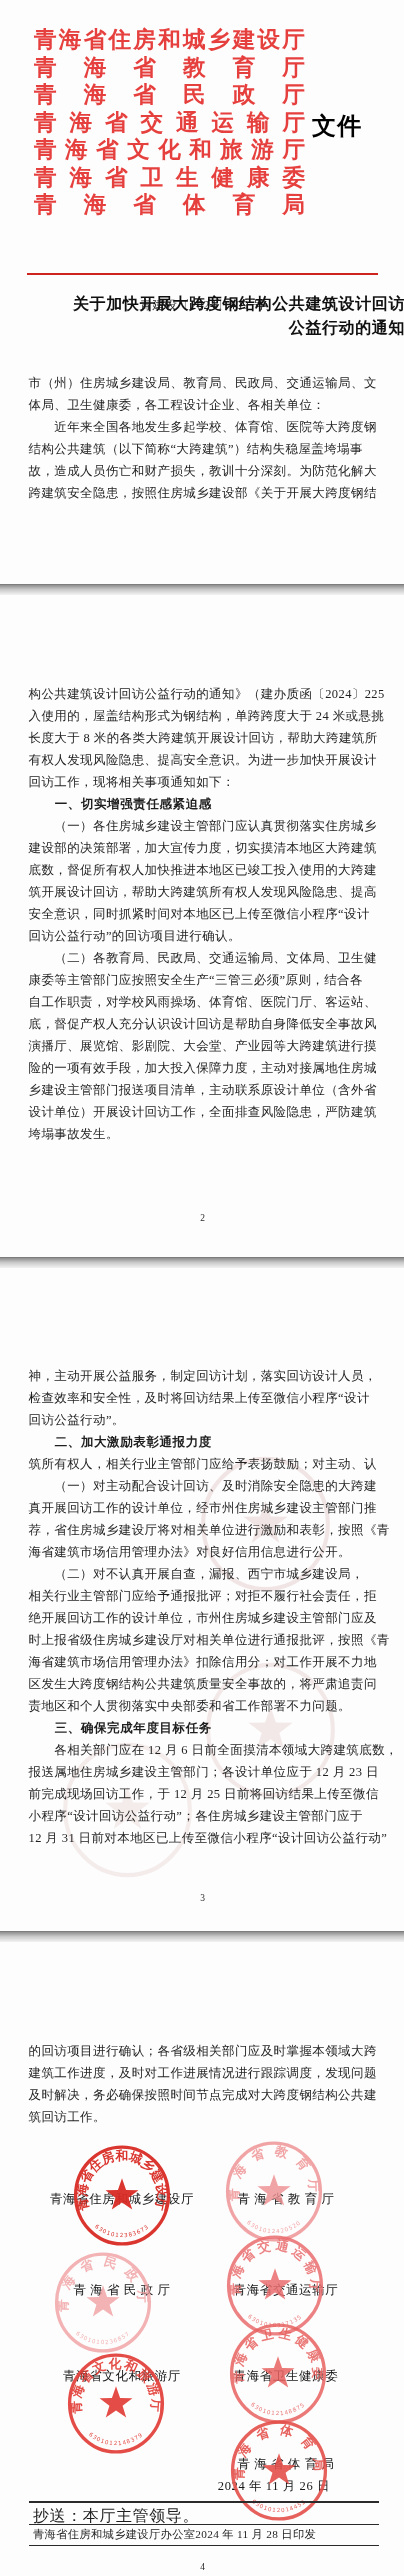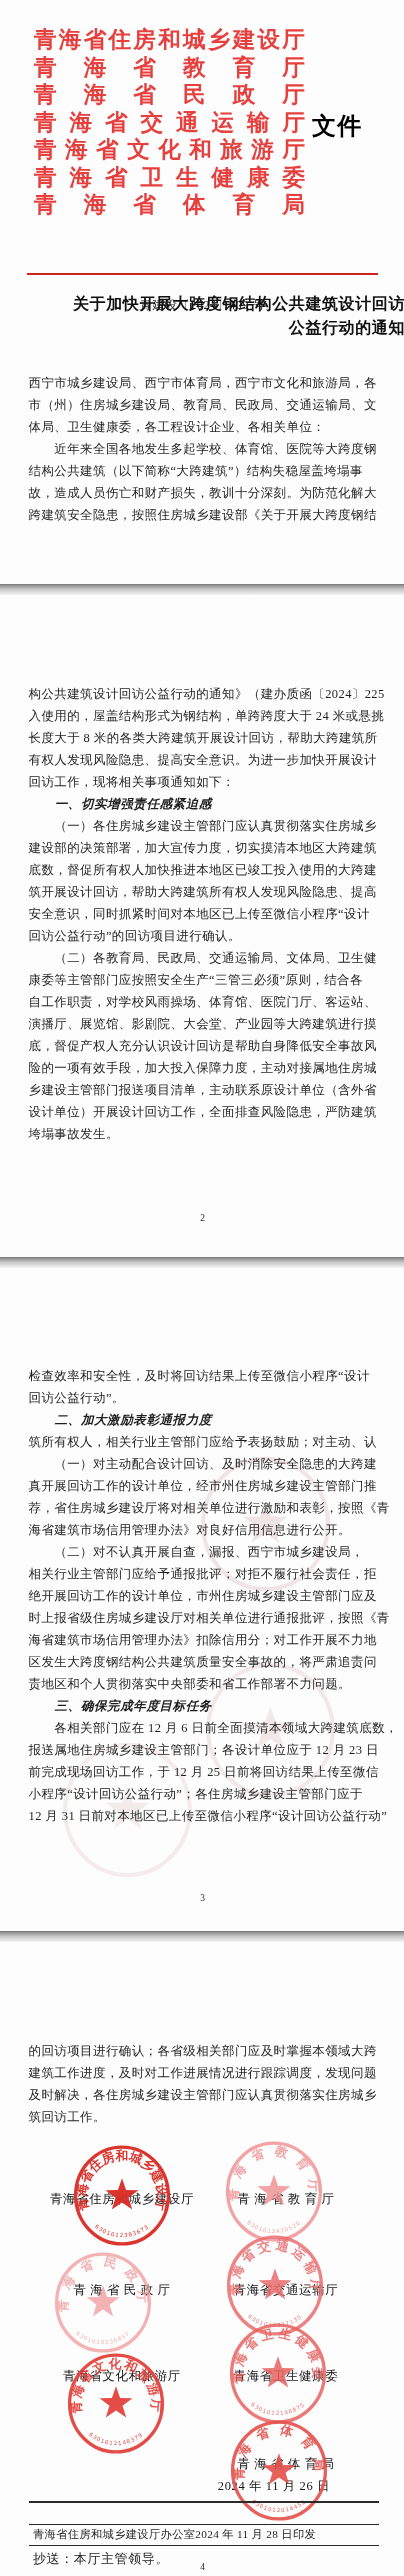--- a/index.html
+++ b/index.html
@@ -10,37 +10,37 @@
   .agency-line{display:flex;justify-content:space-between;height:27.5px;align-items:center;
        font-weight:700;font-size:22.6px;line-height:1;}
   #wenjian{position:absolute;top:110px;left:312px;font-size:24px;font-weight:700;letter-spacing:1.2px;}
   #docnum{position:absolute;top:249px;left:0;width:405px;text-align:center;font-size:12px;letter-spacing:0.6px;margin-top:48px;}
   #redline{position:absolute;top:273px;left:27px;width:351px;height:1.8px;}
   #title{position:absolute;top:292px;left:0;width:405px;text-align:right;
        font-size:16px;font-weight:700;line-height:24px;letter-spacing:0.6px;color:#101010;}
   
   .body-block{position:absolute;left:28.5px;width:356px;}
   .line{height:22px;line-height:22px;font-size:12.5px;letter-spacing:0.4px;white-space:nowrap;}
-  .line.h{font-family:"Liberation Sans","DejaVu Sans",sans-serif;font-weight:700;letter-spacing:0.6px;font-style:italic;}
+  .line.h{font-family:"Liberation Sans","DejaVu Sans",sans-serif;font-weight:700;letter-spacing:0.6px;}
   .pageno{position:absolute;left:0;width:405px;text-align:center;font-size:9.5px;color:#2c2c2c;}
   
   .band{position:absolute;left:0;width:405px;height:9.5px;
        background:linear-gradient(180deg,#8e8e8e 0%,#c9c9c9 45%,#f3f3f3 100%);border-top:0.6px solid #7d7d7d;}
   
   .seal{position:absolute;width:102px;height:107px;z-index:5;}
   .ghost{position:absolute;width:137px;height:142px;z-index:1;}
   .sig{position:absolute;z-index:2;font-size:12.5px;height:15.4px;line-height:15.4px;text-align:center;
        white-space:nowrap;letter-spacing:0.6px;color:#161616;}
   .sig-left{left:27px;width:190px;}
   .sig-right{left:208px;width:156px;}
   .sig-date{position:absolute;z-index:2;left:196px;width:156px;text-align:center;font-size:12.5px;
        letter-spacing:0.6px;color:#161616;}
   
   .rule{position:absolute;left:28.5px;width:350px;background:#2a2a2a;z-index:6;}
-  #cc{position:absolute;top:2506px;left:33px;font-size:13px;letter-spacing:0.6px;z-index:6;margin-top:44px;}
+  #cc{position:absolute;top:2506px;left:33px;font-size:16px;letter-spacing:0.6px;z-index:6;}
   #issuer-row{position:absolute;top:2527px;left:33px;width:346px;display:flex;
        font-size:11.3px;letter-spacing:0.3px;z-index:6;}
 </style>
 </head>
 <body>
 
 <div id="doc">
 
   <div id="agencies" style="color: rgb(230, 64, 62);">
       <div class="agency-line">
@@ -113,21 +113,20 @@
       </div>
     </div>
   <div id="wenjian" style="color: #000000;">文件</div>
   <div id="docnum">青建设〔2024〕409 号</div>
   <div id="redline" style="background: rgb(206, 36, 32);"></div>
   <div id="title">
     <div>关于加快开展大跨度钢结构公共建筑设计回访</div>
     <div>公益行动的通知</div>
   </div>
   <div class="body-block" style="top:372px">
-      <div class="line">西宁市城乡建设局、西宁市体育局，西宁市文化和旅游局，各</div>
       <div class="line">市（州）住房城乡建设局、教育局、民政局、交通运输局、文</div>
       <div class="line">体局、卫生健康委，各工程设计企业、各相关单位：</div>
       <div class="line">　　近年来全国各地发生多起学校、体育馆、医院等大跨度钢</div>
       <div class="line">结构公共建筑（以下简称“大跨建筑”）结构失稳屋盖垮塌事</div>
       <div class="line">故，造成人员伤亡和财产损失，教训十分深刻。为防范化解大</div>
       <div class="line">跨建筑安全隐患，按照住房城乡建设部《关于开展大跨度钢结</div>
     </div>
 
   <div class="band" style="top:584px"></div>
 
@@ -140,22 +139,22 @@
       <div class="line h">　　一、切实增强责任感紧迫感</div>
       <div class="line">　　（一）各住房城乡建设主管部门应认真贯彻落实住房城乡</div>
       <div class="line">建设部的决策部署，加大宣传力度，切实摸清本地区大跨建筑</div>
       <div class="line">底数，督促所有权人加快推进本地区已竣工投入使用的大跨建</div>
       <div class="line">筑开展设计回访，帮助大跨建筑所有权人发现风险隐患、提高</div>
       <div class="line">安全意识，同时抓紧时间对本地区已上传至微信小程序“设计</div>
       <div class="line">回访公益行动”的回访项目进行确认。</div>
       <div class="line">　　（二）各教育局、民政局、交通运输局、文体局、卫生健</div>
       <div class="line">康委等主管部门应按照安全生产“三管三必须”原则，结合各</div>
       <div class="line">自工作职责，对学校风雨操场、体育馆、医院门厅、客运站、</div>
+      <div class="line">底，督促产权人充分认识设计回访是帮助自身降低安全事故风</div>
       <div class="line">演播厅、展览馆、影剧院、大会堂、产业园等大跨建筑进行摸</div>
-      <div class="line">底，督促产权人充分认识设计回访是帮助自身降低安全事故风</div>
       <div class="line">险的一项有效手段，加大投入保障力度，主动对接属地住房城</div>
       <div class="line">乡建设主管部门报送项目清单，主动联系原设计单位（含外省</div>
       <div class="line">设计单位）开展设计回访工作，全面排查风险隐患，严防建筑</div>
       <div class="line">垮塌事故发生。</div>
     </div>
   <div class="pageno" style="top:1213px">2</div>
 
   <div class="band" style="top:1257px"></div>
 
   <div class="ghost" style="left:197px;top:1453px"><svg viewBox="0 0 200 200" width="100%" height="100%" style="opacity:0.14">
@@ -164,20 +163,21 @@
     </svg></div>
   <div class="ghost" style="left:202px;top:1659px"><svg viewBox="0 0 200 200" width="100%" height="100%" style="opacity:0.12">
       <ellipse cx="100" cy="100" rx="91" ry="95" fill="none" stroke="#a85a56" stroke-width="6"></ellipse>
       <polygon points="100,66 108,89 132.3,89.5 112.9,104.2 120,127.5 100,113.6 80,127.5 87.1,104.2 67.7,89.5 92,89" fill="#a85a56"></polygon>
     </svg></div>
   <div class="ghost" style="left:59px;top:1739px"><svg viewBox="0 0 200 200" width="100%" height="100%" style="opacity:0.1">
       <ellipse cx="100" cy="100" rx="91" ry="95" fill="none" stroke="#a85a56" stroke-width="6"></ellipse>
       <polygon points="100,66 108,89 132.3,89.5 112.9,104.2 120,127.5 100,113.6 80,127.5 87.1,104.2 67.7,89.5 92,89" fill="#a85a56"></polygon>
     </svg></div>
   <div class="body-block" style="top:1365px;z-index:3">
+      <div class="line">神，主动开展公益服务，制定回访计划，落实回访设计人员，</div>
       <div class="line">检查效率和安全性，及时将回访结果上传至微信小程序“设计</div>
       <div class="line">回访公益行动”。</div>
       <div class="line h">　　二、加大激励表彰通报力度</div>
       <div class="line">筑所有权人，相关行业主管部门应给予表扬鼓励；对主动、认</div>
       <div class="line">　　（一）对主动配合设计回访、及时消除安全隐患的大跨建</div>
       <div class="line">真开展回访工作的设计单位，经市州住房城乡建设主管部门推</div>
       <div class="line">荐，省住房城乡建设厅将对相关单位进行激励和表彰，按照《青</div>
       <div class="line">海省建筑市场信用管理办法》对良好信用信息进行公开。</div>
       <div class="line">　　（二）对不认真开展自查，漏报、西宁市城乡建设局，</div>
       <div class="line">相关行业主管部门应给予通报批评；对拒不履行社会责任，拒</div>
@@ -193,21 +193,21 @@
       <div class="line">小程序“设计回访公益行动”；各住房城乡建设主管部门应于</div>
       <div class="line">12 月 31 日前对本地区已上传至微信小程序“设计回访公益行动”</div>
     </div>
   <div class="pageno" style="top:1893px">3</div>
 
   <div class="band" style="top:1931px"></div>
 
   <div class="body-block" style="top:2040px">
       <div class="line">的回访项目进行确认；各省级相关部门应及时掌握本领域大跨</div>
       <div class="line">建筑工作进度，及时对工作进展情况进行跟踪调度，发现问题</div>
-      <div class="line">及时解决，各住房城乡建设主管部门应认真贯彻落实住房城乡</div>
+      <div class="line">及时解决，务必确保按照时间节点完成对大跨度钢结构公共建</div>
       <div class="line">筑回访工作。</div>
     </div>
 
   <div class="sig sig-left" style="top:2192px">青海省住房和城乡建设厅</div>
   <div class="sig sig-right" style="top:2192px">青 海 省 教 育 厅</div>
   <div class="sig sig-left" style="top:2283px">青 海 省 民 政 厅</div>
   <div class="sig sig-right" style="top:2283px">青海省交通运输厅</div>
   <div class="sig sig-left" style="top:2369px">青海省文化和旅游厅</div>
   <div class="sig sig-right" style="top:2369px">青海省卫生健康委</div>
   <div class="sig sig-right" style="top:2457px">青 海 省 体 育 局</div>

